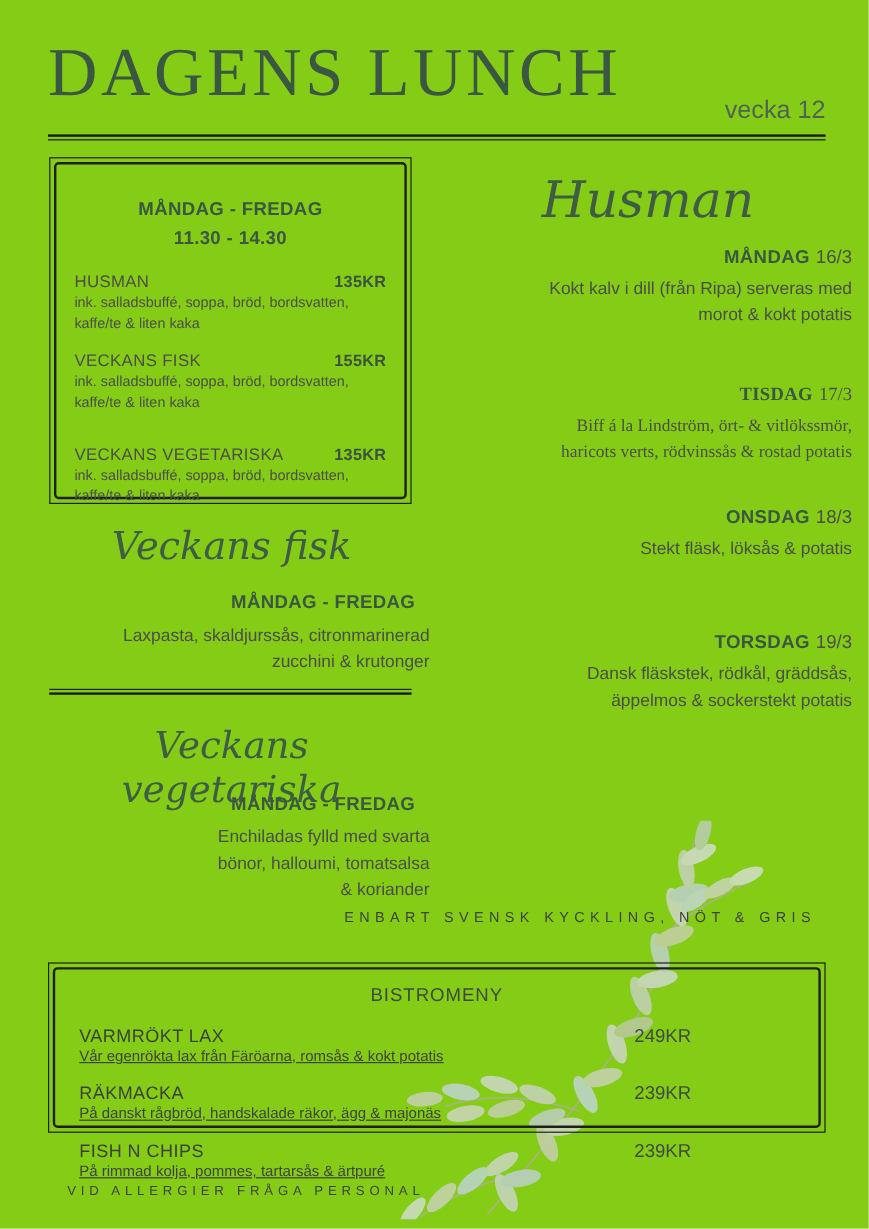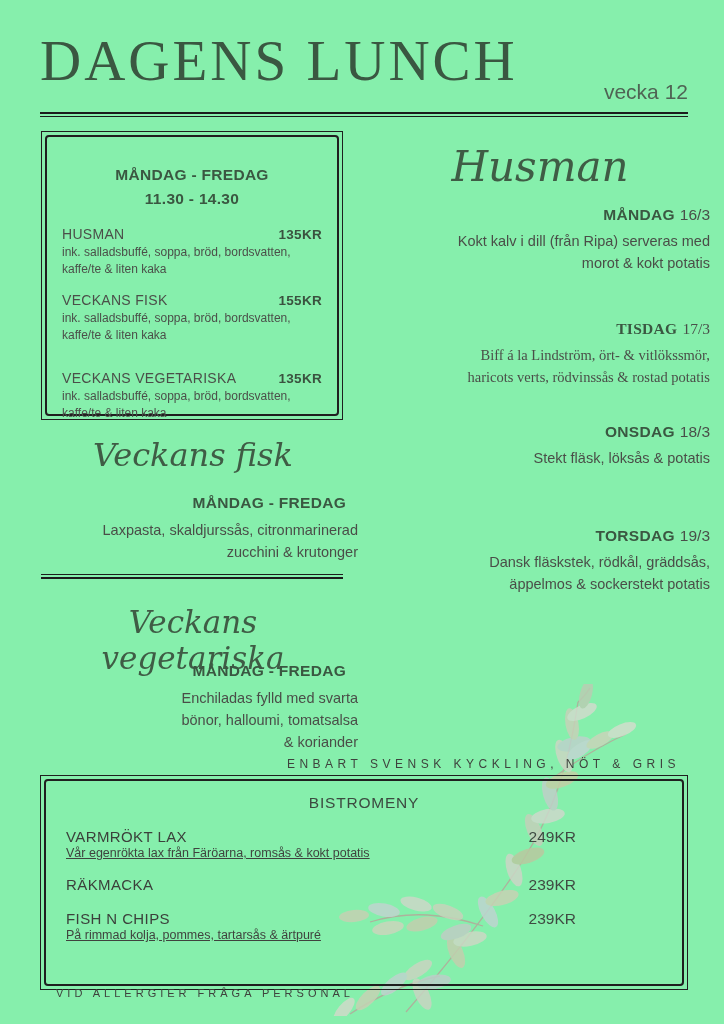--- a/index.html
+++ b/index.html
@@ -1,20 +1,20 @@
 <!DOCTYPE html>
 <html><head>
 <meta charset="utf-8">
 <style>
   * { box-sizing: border-box; }
   html,body { margin:0; padding:0; background:#ffffff; }
   .page {
     position: relative;
     width: 724px; height: 1024px;
-    background: #86efac;
+    background: #84cc16;
     overflow: hidden;
     font-family: "Liberation Sans", sans-serif;
     color: #4a4e48;
     padding-left: 24px;
   }
   .abs { position: absolute; }
   .layer { z-index: 2; }
   .deco { z-index: 1; }
 
   
@@ -217,38 +217,39 @@
     <div class="day-line">
       <span class="day-name">TORSDAG</span><span class="day-date">19/3</span>
     </div>
     <div class="day-desc">Dansk fläskstek, rödkål, gräddsås,
 äppelmos &amp; sockerstekt potatis</div>
   </div>
 
 
   <div class="abs layer tracked-note" style="right:44px; top:757px;">ENBART SVENSK KYCKLING, NÖT &amp; GRIS</div>
 
-  <div class="abs layer dbox" style="left:40px; top:775px; width:648px; height:215px;">
+  <div class="abs layer dbox" style="left:40px; top:802px; width:648px; height:142px;">
     <div class="dbox-inner">
       <div class="bistro-inner">
         <div class="bistro-title">BISTROMENY</div>
 
         <div class="bistro-item">
           <div class="bistro-row">
             <span class="bistro-name">VARMRÖKT LAX</span>
             <span class="bistro-price">249KR</span>
           </div>
           <div class="bistro-desc">Vår egenrökta lax från Färöarna, romsås &amp; kokt potatis</div>
         </div>
 
         <div class="bistro-item">
           <div class="bistro-row">
             <span class="bistro-name">RÄKMACKA</span>
             <span class="bistro-price">239KR</span>
           </div>
+          <div class="bistro-desc">På danskt rågbröd, handskalade räkor, ägg &amp; majonäs</div>
         </div>
 
         <div class="bistro-item">
           <div class="bistro-row">
             <span class="bistro-name">FISH N CHIPS</span>
             <span class="bistro-price">239KR</span>
           </div>
           <div class="bistro-desc">På rimmad kolja, pommes, tartarsås &amp; ärtpuré</div>
         </div>
       </div>

